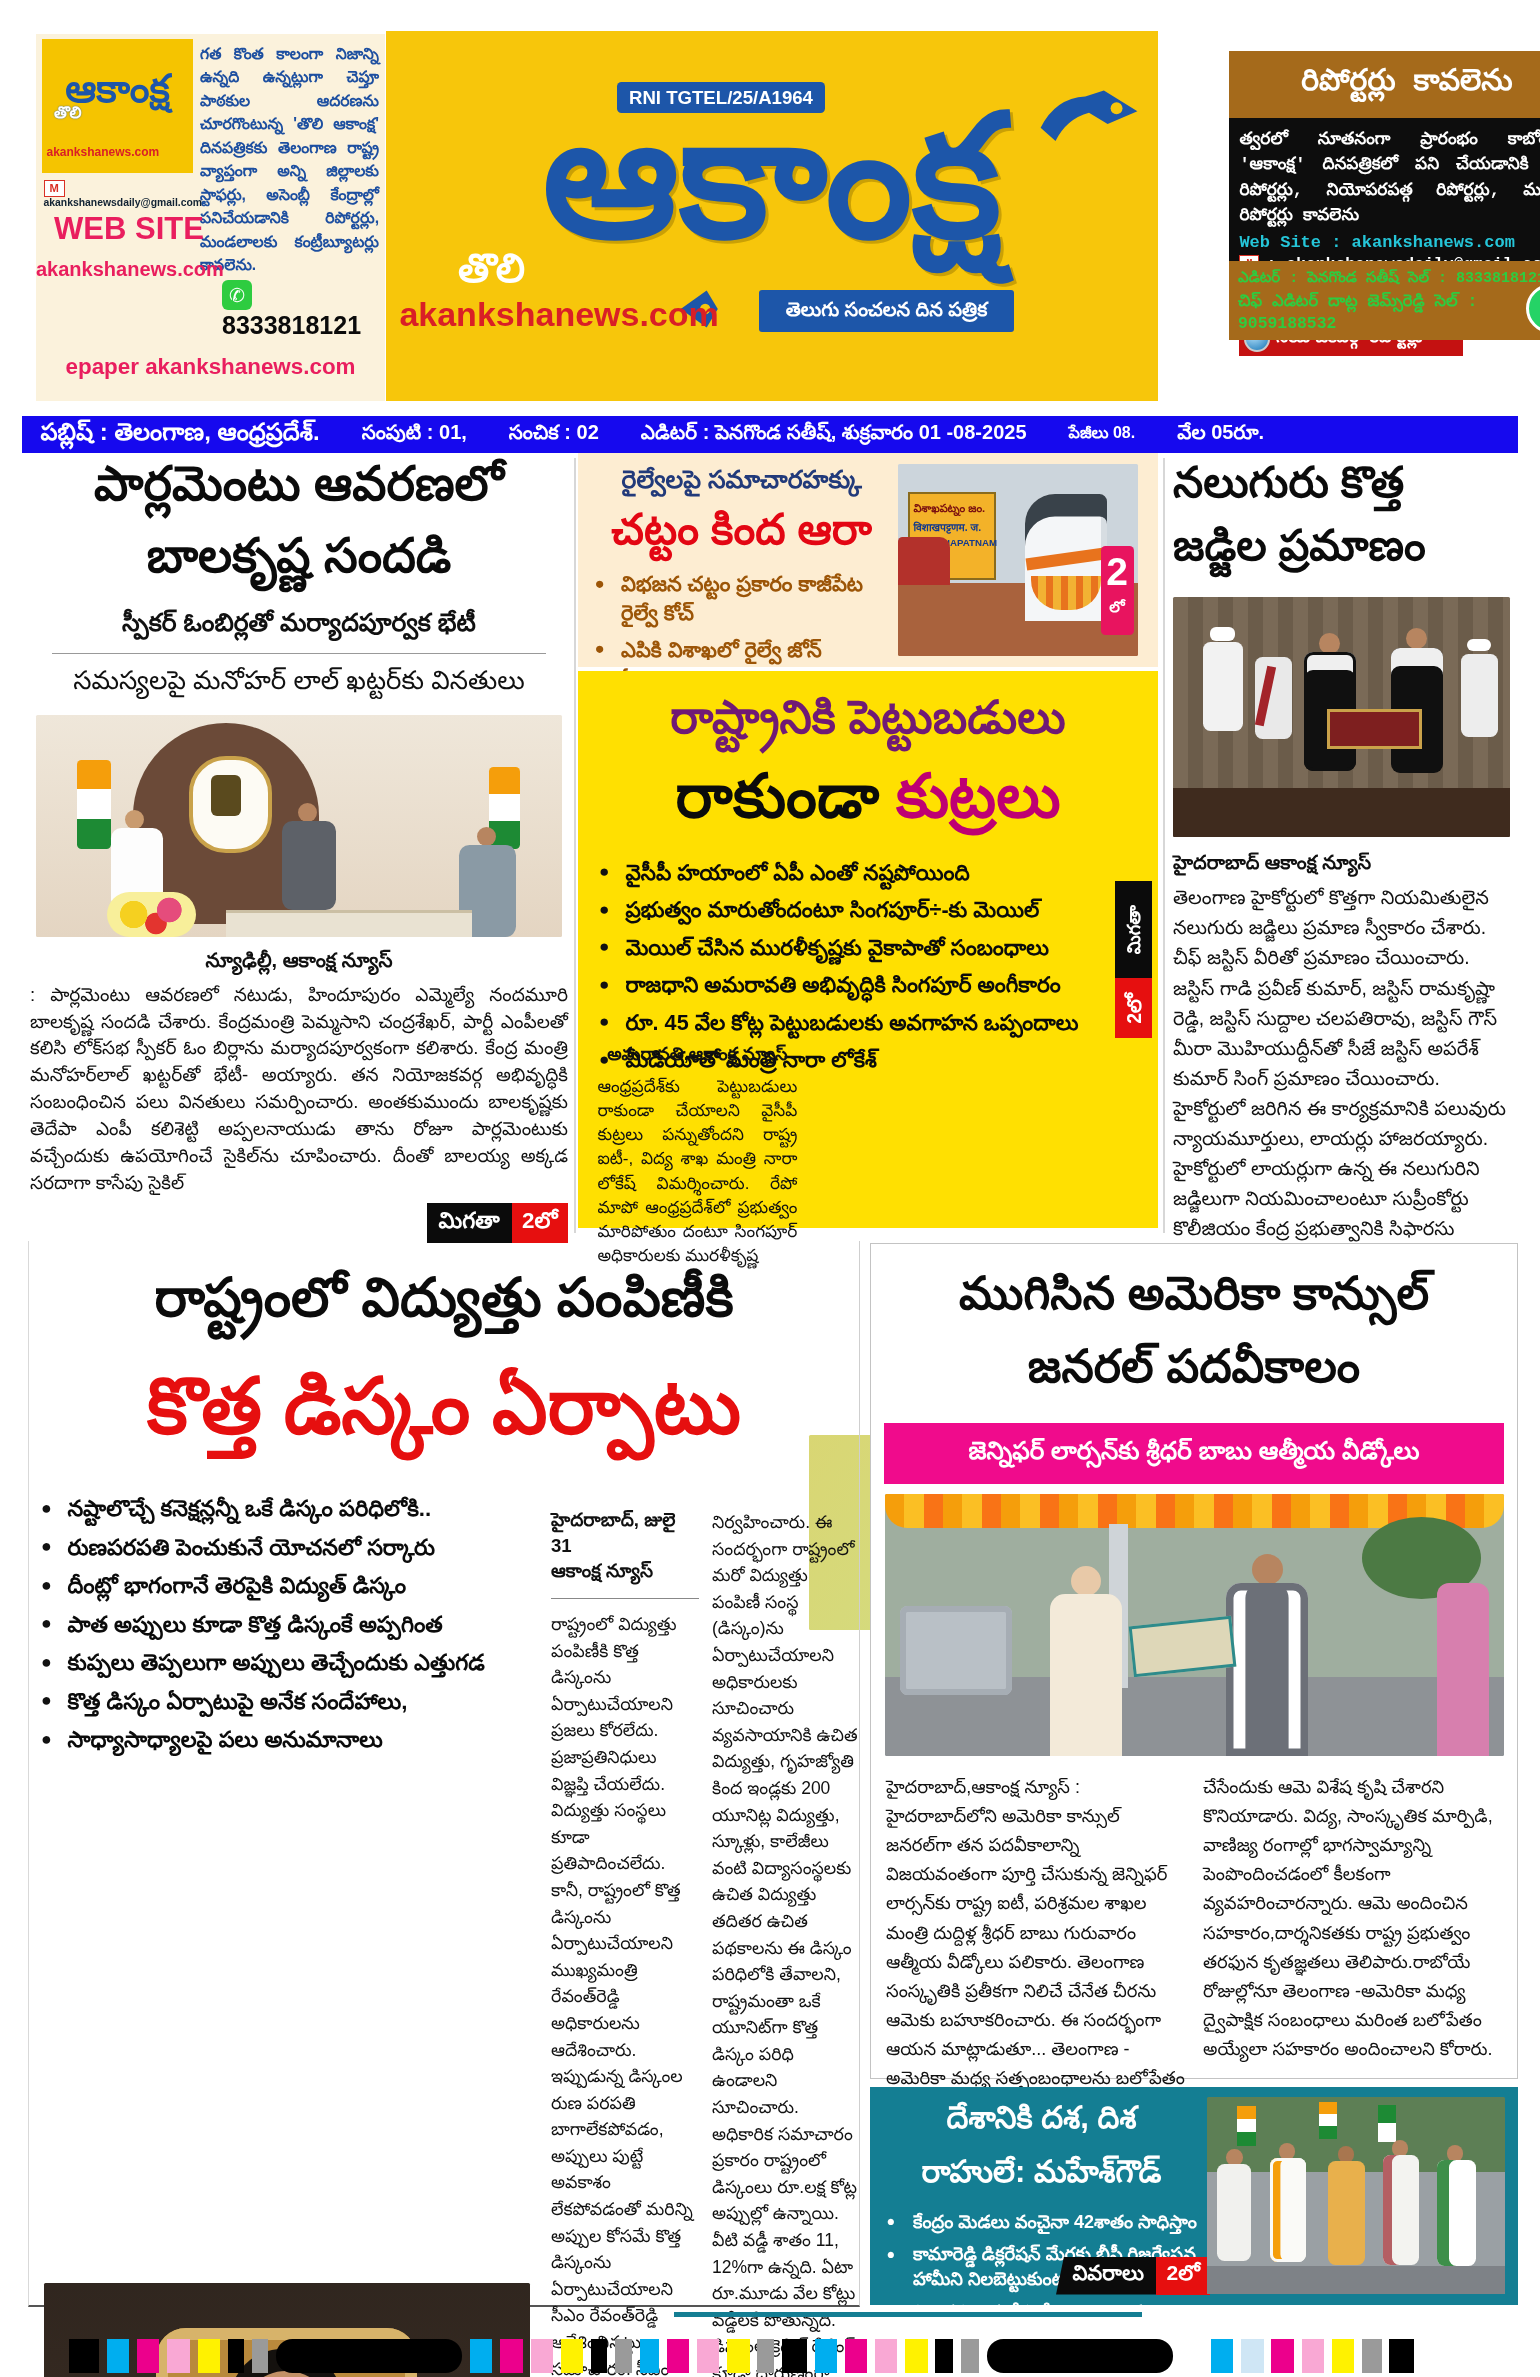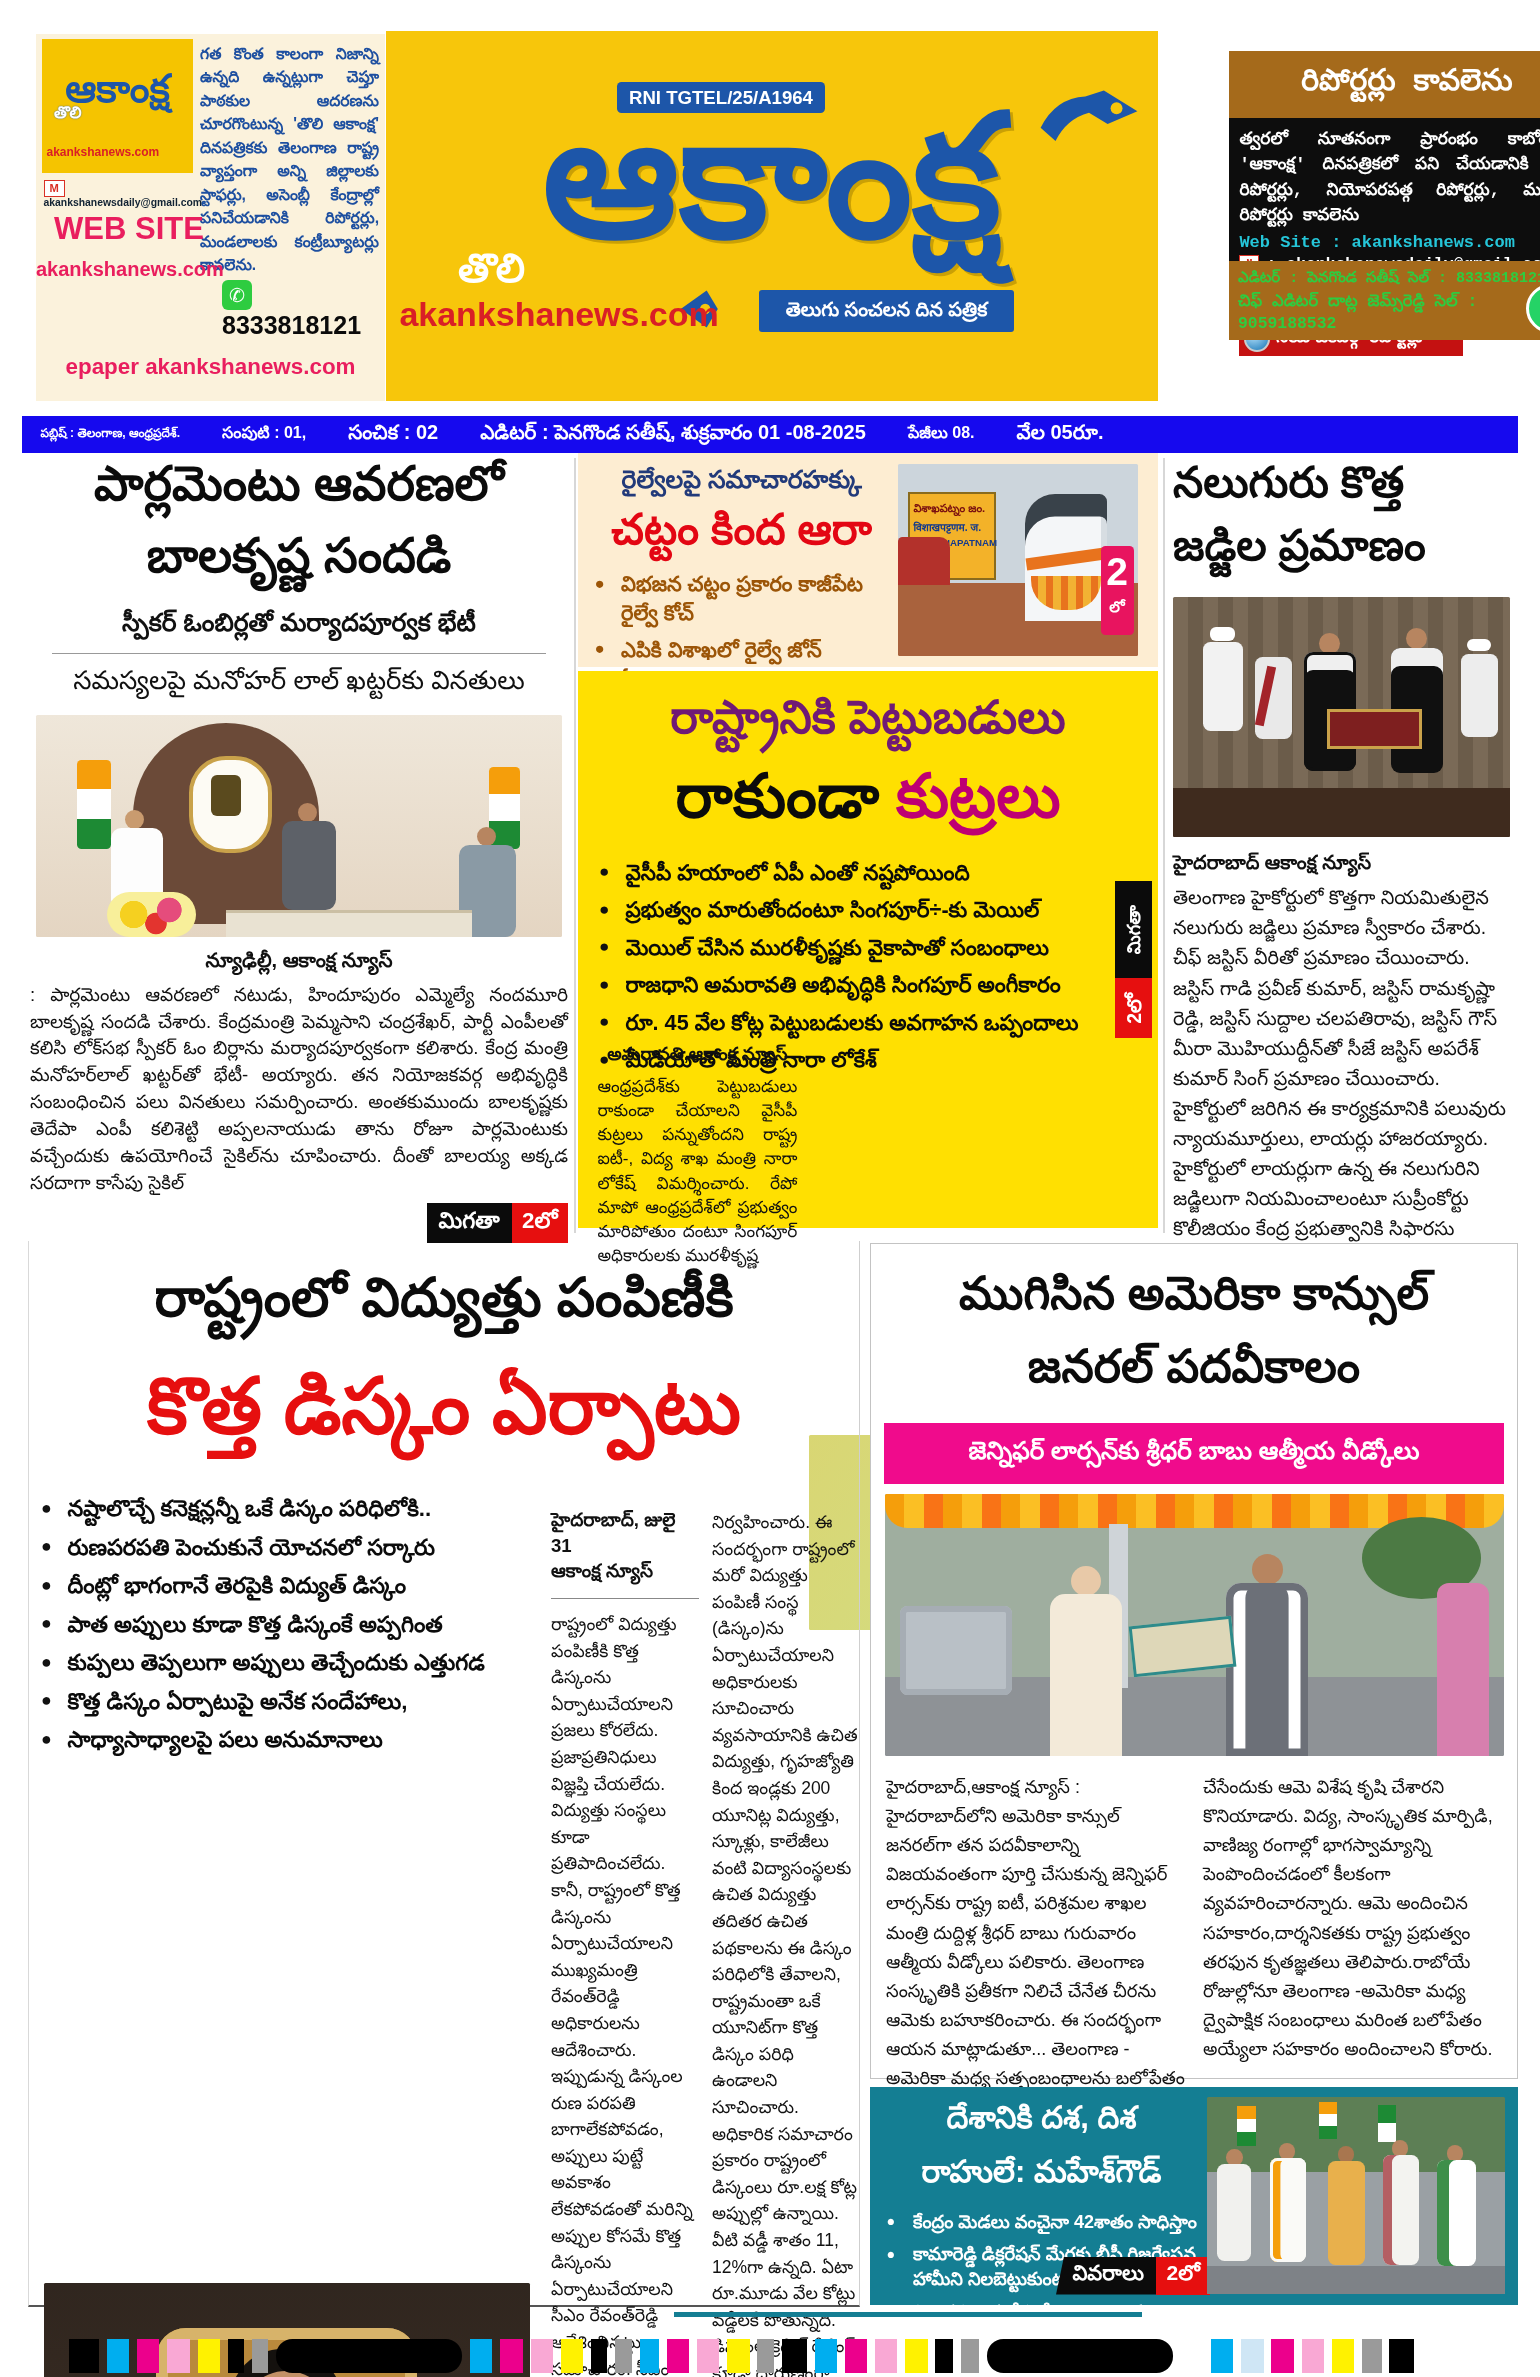--- a/index.html
+++ b/index.html
@@ -89,22 +89,22 @@
     <div class="abs xb" style="right:10.4px;top:262px;color:#e02020;font-size:19.4px;">డైలీ దినపత్రిక</div>
     <div class="abs xb" style="right:10.4px;top:289px;color:#fff;font-size:28px;">కావలెను</div>
     <div class="abs" style="left:0;bottom:0;width:356px;background:#a56a1b;padding:6px 0;">
       <div class="b" style="color:#2ecc40;font-size:15px;padding:1.5px 9px;">ఎడిటర్ : పెనగొండ సతీష్  సెల్ :  8333818121</div>
       <div class="b" style="color:#2ecc40;font-size:16.4px;padding:1.5px 9px;width:268px;">చిఫ్ ఎడిటర్ దాట్ల జెమ్స్‌రెడ్డి సెల్ : 9059188532</div>
       <span style="position:absolute;right:10.4px;bottom:7.5px;width:43px;height:43px;border-radius:50%;background:#25d366;border:3px solid #fff;color:#fff;font-size:24px;text-align:center;line-height:42px;">✆</span>
     </div>
   </div>
 
   <div class="abs" style="left:22.4px;top:416px;width:1496px;height:37px;background:#1609ee;color:#fff;display:flex;align-items:center;gap:42px;padding:0 18px;box-sizing:border-box;">
-    <span class="b" style="font-size:12px;">పబ్లిష్ : తెలంగాణ, ఆంధ్రప్రదేశ్.</span>
-    <span class="b" style="font-size:16px;">సంపుటి : 01,</span>
+    <span class="b" style="font-size:24px;">పబ్లిష్ : తెలంగాణ, ఆంధ్రప్రదేశ్.</span>
+    <span class="b" style="font-size:20px;">సంపుటి : 01,</span>
     <span class="b" style="font-size:20px;">సంచిక : 02</span>
     <span class="b" style="font-size:20px;">ఎడిటర్ : పెనగొండ సతీష్, శుక్రవారం 01 -08-2025</span>
     <span class="b" style="font-size:16px;">పేజీలు 08.</span>
     <span class="b" style="font-size:20px;">వేల 05రూ.</span>
   </div>
 
   <div class="vline" style="left:574px;top:458px;height:775px;"></div>
   <div class="vline" style="left:1163px;top:458px;height:775px;"></div>
 
   <div class="abs" style="left:30px;top:456px;width:538px;">

